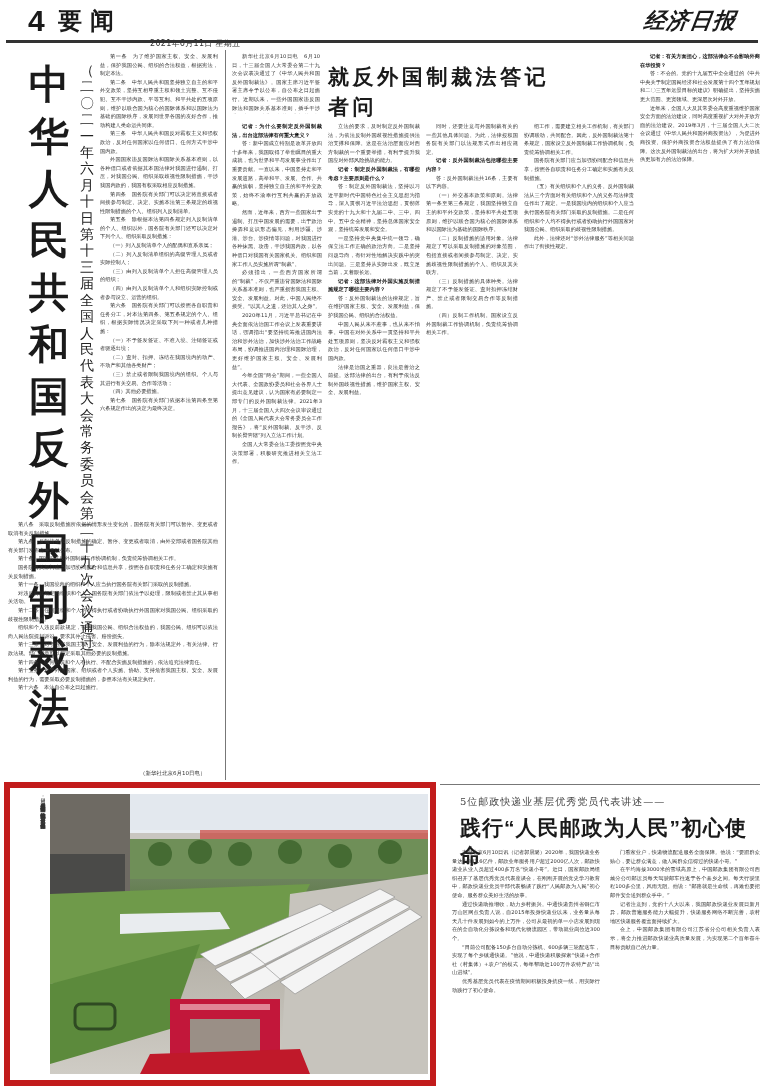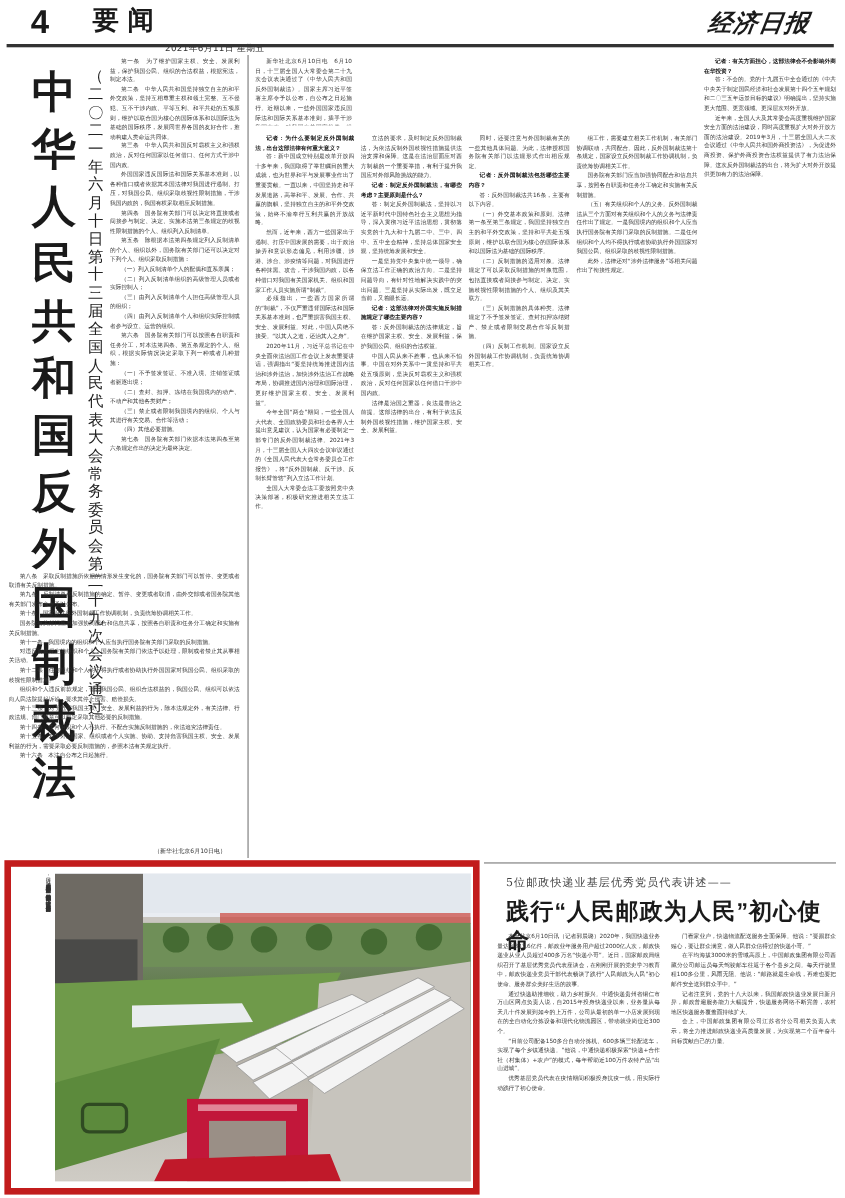--- a/index.html
+++ b/index.html
@@ -1,19 +1,19 @@
 <!DOCTYPE html>
 <html><head>
 <meta charset="utf-8">
 <style>
 *{box-sizing:border-box;margin:0;padding:0}
 body{width:768px;height:1089px;background:#fff;position:relative;overflow:hidden;font-family:"DejaVu Sans",sans-serif;color:#1a1a1a}
 .masthead{position:absolute;left:0;top:0;width:768px;height:44px}
 .page-num{position:absolute;left:28px;top:6px;font-family:"Liberation Sans",sans-serif;font-weight:bold;font-size:30px;line-height:30px}
-.section{position:absolute;left:84px;top:6px;font-family:Liberation Mono, monospace;font-weight:bold;font-size:24px;letter-spacing:8px;line-height:30px}
+.section{position:absolute;left:58px;top:6px;font-family:Liberation Serif, serif;font-weight:bold;font-size:24px;letter-spacing:8px;line-height:30px}
 .date{position:absolute;left:150px;top:38px;font-size:8px;color:#333;letter-spacing:.3px}
 .logo{position:absolute;right:32px;top:6px;font-family:"DejaVu Serif",serif;font-style:italic;font-weight:bold;font-size:22px;letter-spacing:1px;transform:skewX(-8deg)}
 .rule{position:absolute;left:6px;top:40px;width:752px;height:3px;background:#333}
 .law-title{position:absolute;left:24px;top:58px;width:50px;font-family:"Liberation Sans",sans-serif;font-weight:bold;font-size:40px;line-height:52px;text-align:center}
 .law-title span{display:block}
 .law-sub{position:absolute;left:78px;top:62px;width:18px;font-family:"DejaVu Serif",serif;font-size:14px;line-height:16.4px;text-align:center;color:#222}
 .law-sub span{display:block}
 .col{position:absolute;font-size:5.2px;line-height:8.6px;color:#333;text-align:justify;overflow:hidden;word-break:break-all}
 .col p{text-indent:10px}
 .col p.q{font-weight:bold;color:#111}
@@ -122,20 +122,21 @@
     <p>组织和个人违反前款规定，侵害我国公民、组织合法权益的，我国公民、组织可以依法向人民法院提起诉讼，要求其停止侵害、赔偿损失。</p>
     <p>第十三条　对于危害我国主权、安全、发展利益的行为，除本法规定外，有关法律、行政法规、部门规章可以规定采取其他必要的反制措施。</p>
     <p>第十四条　任何组织和个人不执行、不配合实施反制措施的，依法追究法律责任。</p>
     <p>第十五条　对于外国国家、组织或者个人实施、协助、支持危害我国主权、安全、发展利益的行为，需要采取必要反制措施的，参照本法有关规定执行。</p>
     <p>第十六条　本法自公布之日起施行。</p>
   </div>
 <div class="source">（新华社北京6月10日电）</div>
 <div class="vline" style="left:225px;top:50px;height:730px"></div>
 
 <div class="headline">
+  <div>就反外国制裁法答记者问</div>
 </div>
 <div class="col" style="left:232px;top:52px;width:88px;height:62px" id="qaLead">
     <p>新华社北京6月10日电　6月10日，十三届全国人大常委会第二十九次会议表决通过了《中华人民共和国反外国制裁法》。国家主席习近平签署主席令予以公布，自公布之日起施行。近期以来，一些外国国家违反国际法和国际关系基本准则，插手干涉我国内政，对我国有关国家机关、组织和国家工作人员实施所谓“制裁”。新华社记者就此专访了全国人大常委会法工委负责人。</p>
   </div>
 <div class="col" style="left:232px;top:122px;width:90px;height:655px" id="qaCol1">
     <p class="q">记者：为什么要制定反外国制裁法，出台这部法律有何重大意义？</p>
     <p>答：新中国成立特别是改革开放四十多年来，我国取得了举世瞩目的重大成就，也为世界和平与发展事业作出了重要贡献。一直以来，中国坚持走和平发展道路，高举和平、发展、合作、共赢的旗帜，坚持独立自主的和平外交政策，始终不渝奉行互利共赢的开放战略。</p>
     <p>然而，近年来，西方一些国家出于遏制、打压中国发展的需要，出于政治操弄和意识形态偏见，利用涉疆、涉港、涉台、涉疫情等问题，对我国进行各种抹黑、攻击，干涉我国内政，以各种借口对我国有关国家机关、组织和国家工作人员实施所谓“制裁”。</p>
     <p>必须指出，一些西方国家所谓的“制裁”，不仅严重违背国际法和国际关系基本准则，也严重损害我国主权、安全、发展利益。对此，中国人民绝不接受。“以其人之道，还治其人之身”。</p>
     <p>2020年11月，习近平总书记在中央全面依法治国工作会议上发表重要讲话，强调指出“要坚持统筹推进国内法治和涉外法治，加快涉外法治工作战略布局，协调推进国内治理和国际治理，更好维护国家主权、安全、发展利益”。</p>

